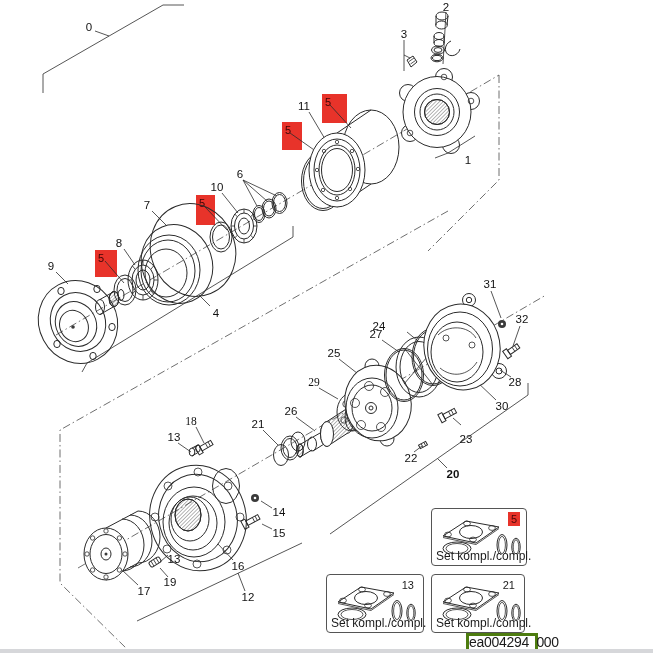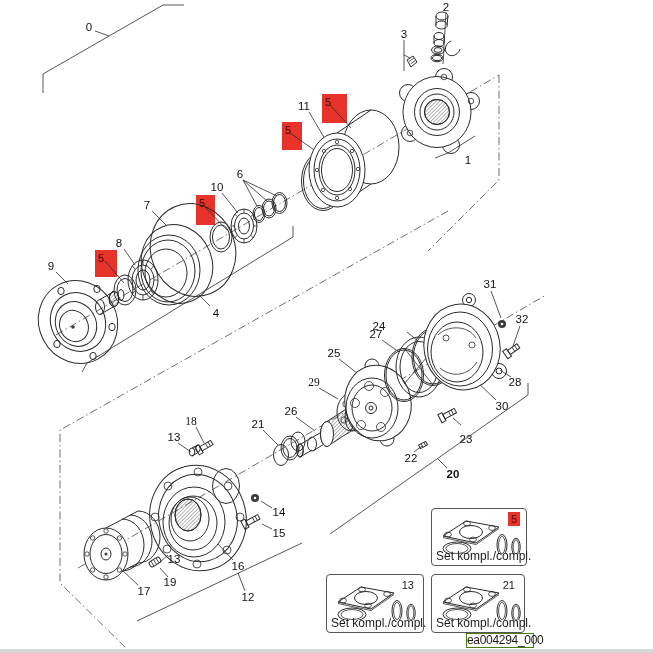--- a/index.html
+++ b/index.html
@@ -30,21 +30,21 @@
   .set-label{
     position:absolute;left:4px;bottom:2px;font-size:12px;color:#1a1a1a;white-space:nowrap;
   }
   .set-badge{
     position:absolute;right:6px;top:3px;font-size:11px;color:#1a1a1a;
     padding:0 3px;line-height:14px;
   }
   .set-badge.red{background:#e8332a;color:#4a0808;}
   #footer-code{
     position:absolute;left:466px;top:633px;width:66px;height:13px;z-index:3;
-    border:1px solid #4d7c0f;background:#fff;font-size:12px;color:#1a1a1a;
+    border:3px solid #4d7c0f;background:#fff;font-size:14px;color:#1a1a1a;
     text-align:center;line-height:13px;letter-spacing:-0.3px;
   }
   #page-edge-bar{
     position:absolute;left:0;top:649px;width:653px;height:4px;background:#d6d7da;z-index:4;
   }
 </style>
 </head>
 <body>
 
 <div id="marker-layer">

